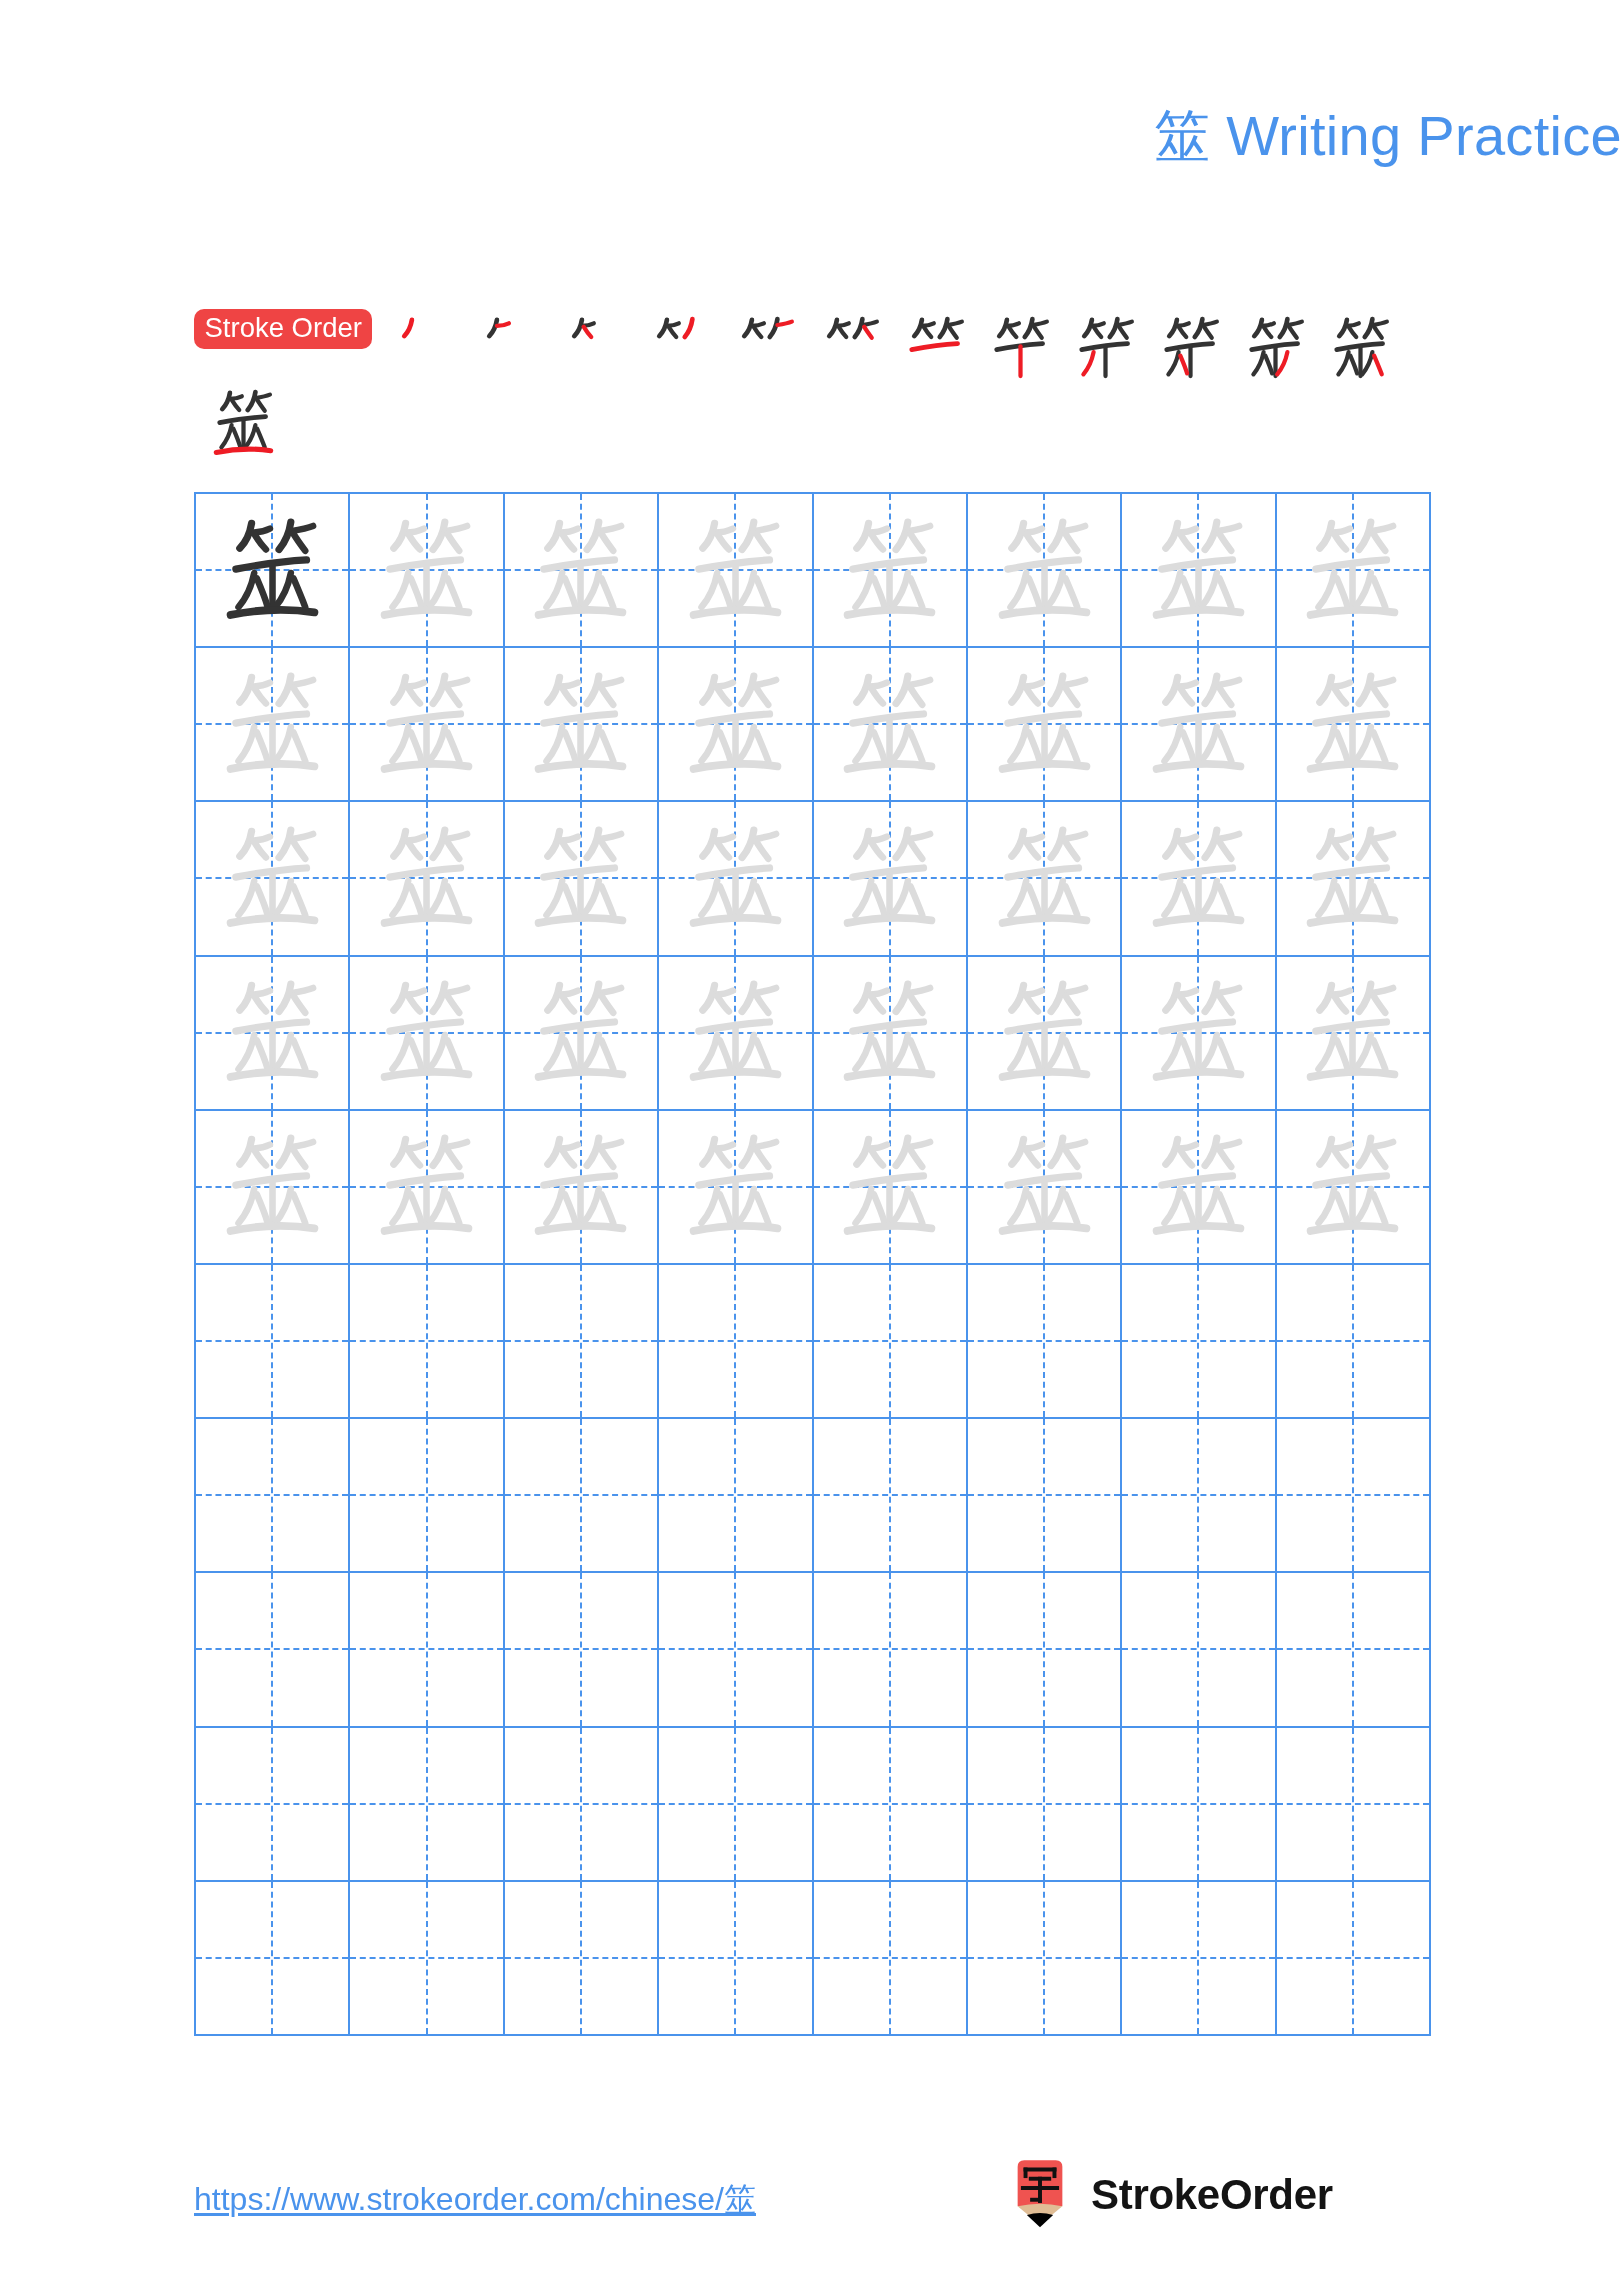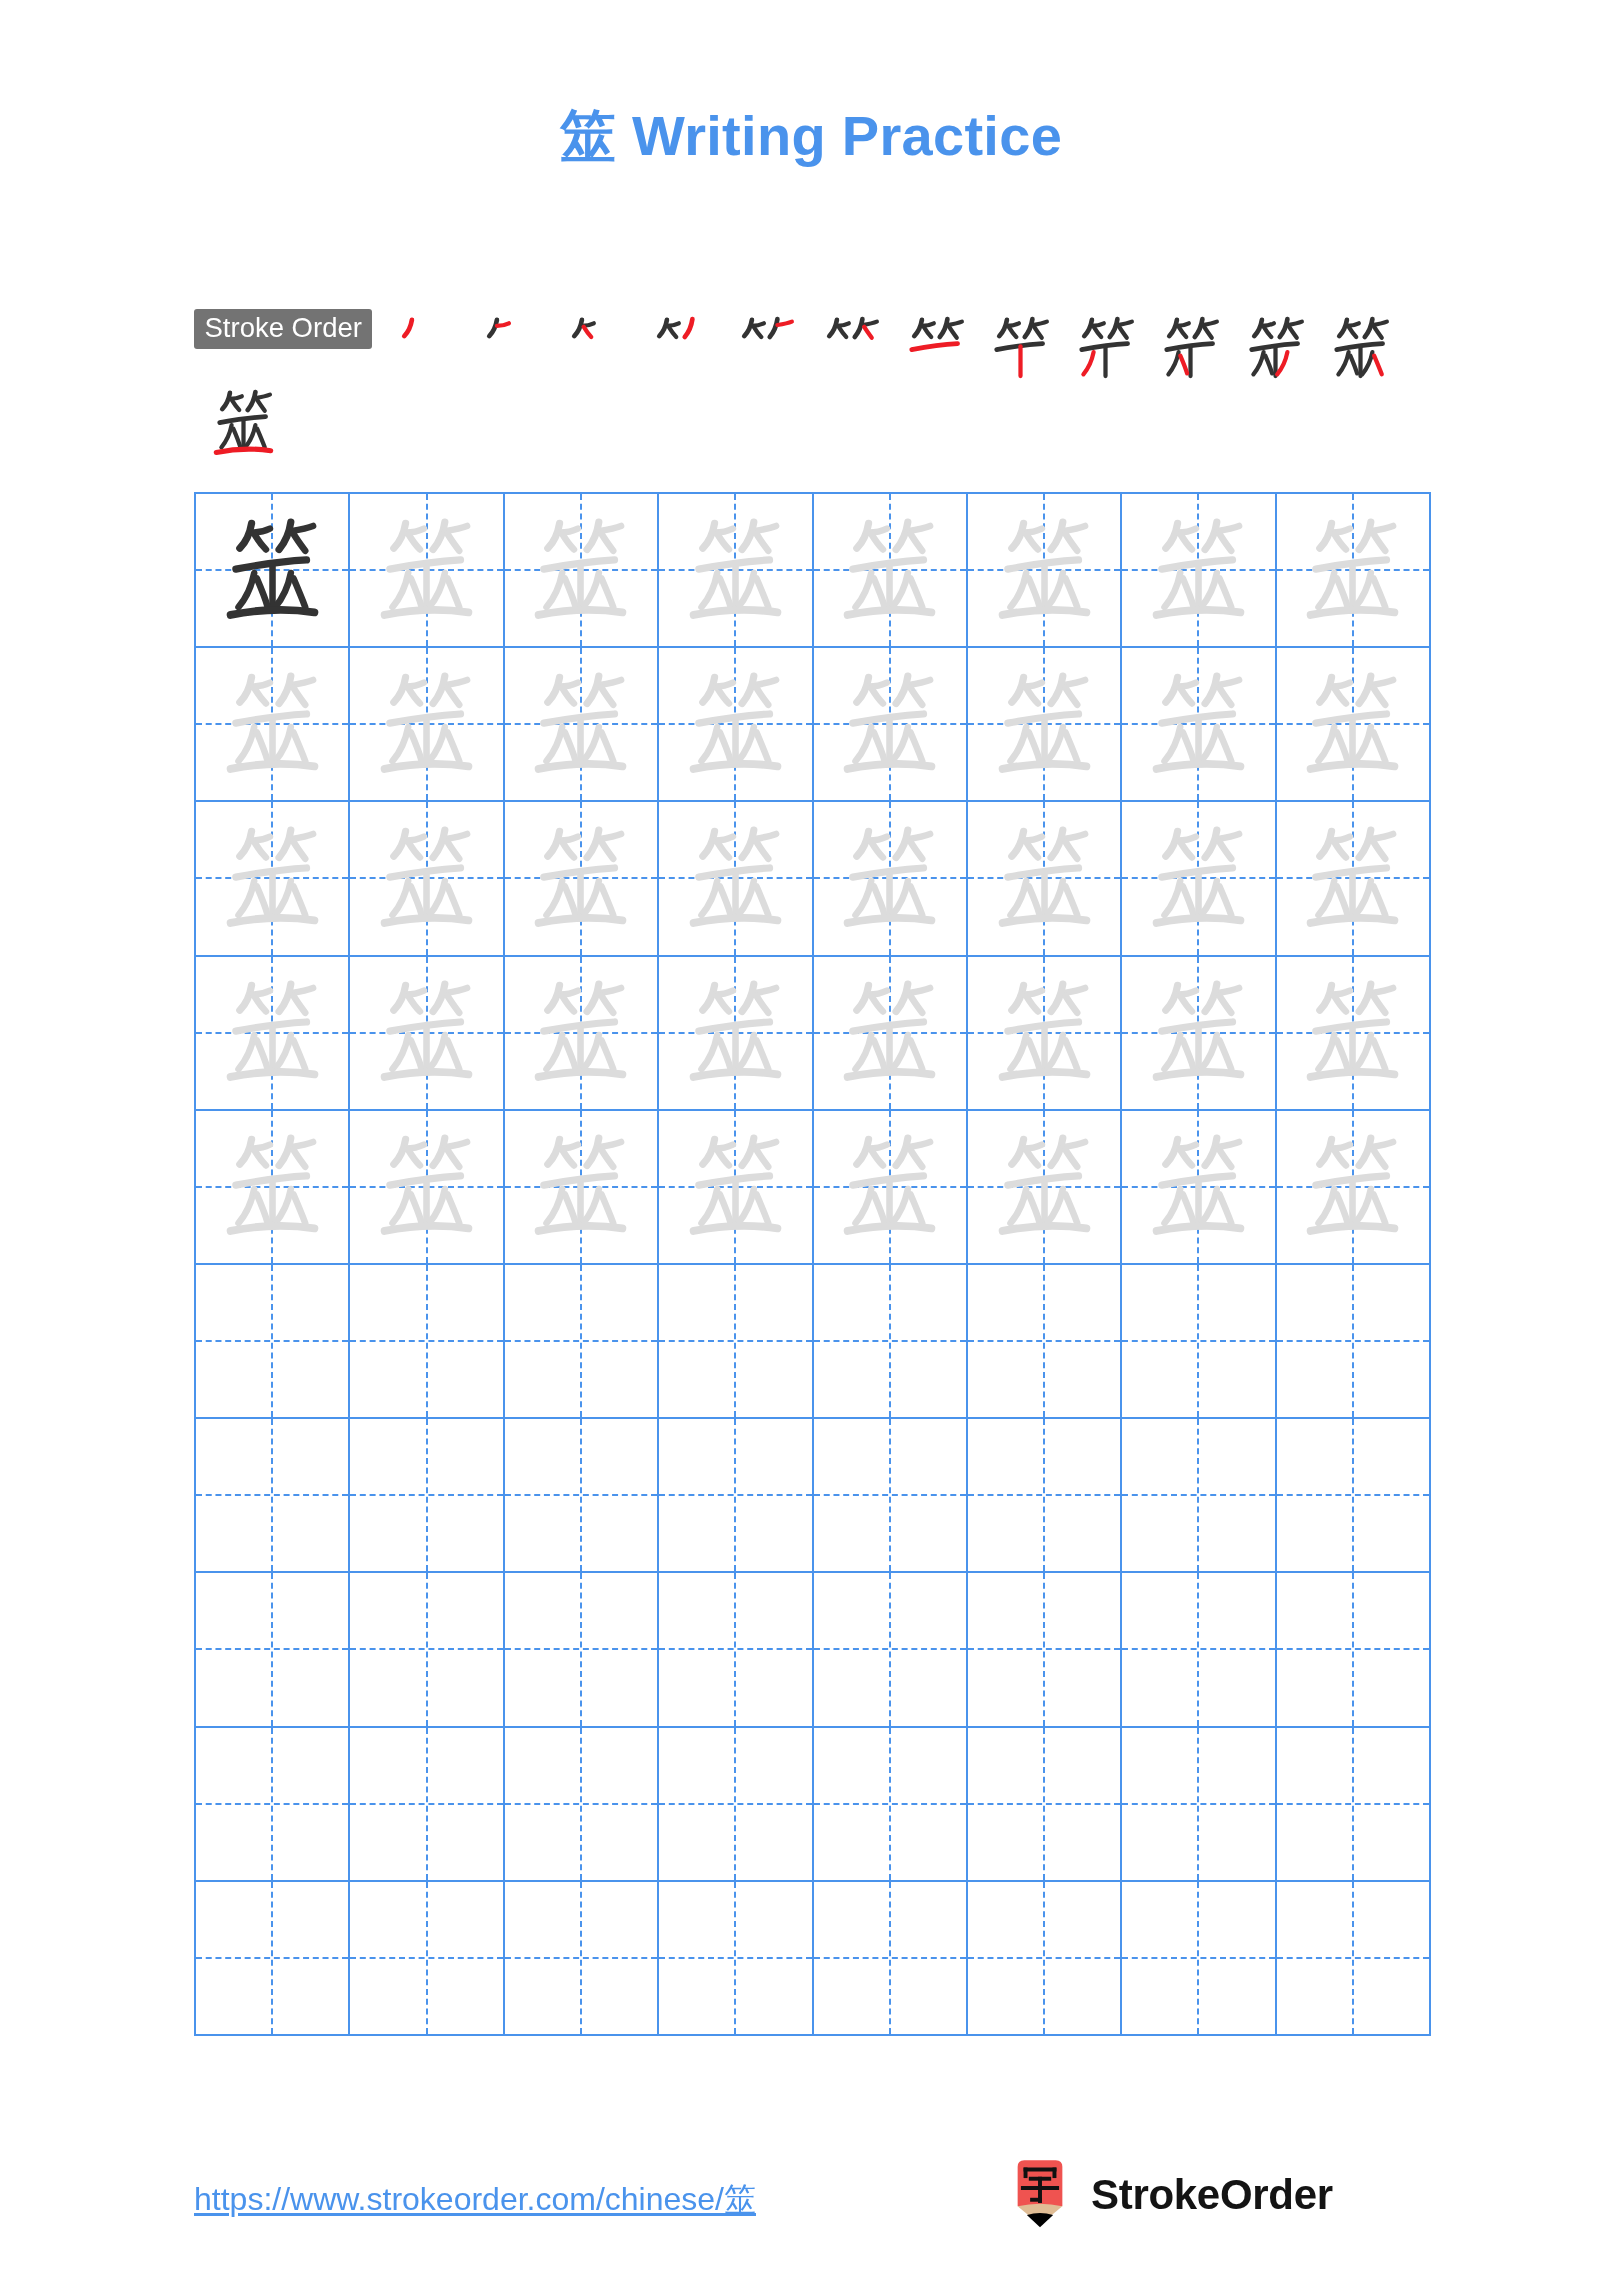--- a/index.html
+++ b/index.html
@@ -15,50 +15,50 @@
     -webkit-font-smoothing: antialiased;
     overflow: hidden;
   }
 
   
   .page-title {
     position: absolute;
     left: 0;
     top: 105px;
     width: 1622px;
-    text-align: center;
+    text-align: right;
     color: #4a93ec;
     font-size: 56px;
-    font-weight: 700;
+    font-weight: 400;
     letter-spacing: 0.3px;
     line-height: 1.1;
     white-space: pre;
   }
 
   
   .stroke-order-section {
     position: absolute;
     left: 194px;
     top: 308px;
     width: 1243px;
   }
   .stroke-order-row {
     display: flex;
     align-items: flex-start;
     flex-wrap: wrap;
     gap: 0px;
   }
   .stroke-order-badge {
     display: inline-block;
-    background: #737373;
+    background: #ef4444;
     color: #ffffff;
     font-size: 27.5px;
     font-weight: 400;
     padding: 4.6px 10.5px 7.2px 10.5px;
-    border-radius: 3px;
+    border-radius: 10px;
     line-height: 1;
     margin-right: 10.5px;
     margin-top: 1.3px;
     white-space: nowrap;
   }
   .stroke-cell {
     width: 85px;
     height: 77px;
     position: relative;
     flex: 0 0 auto;

